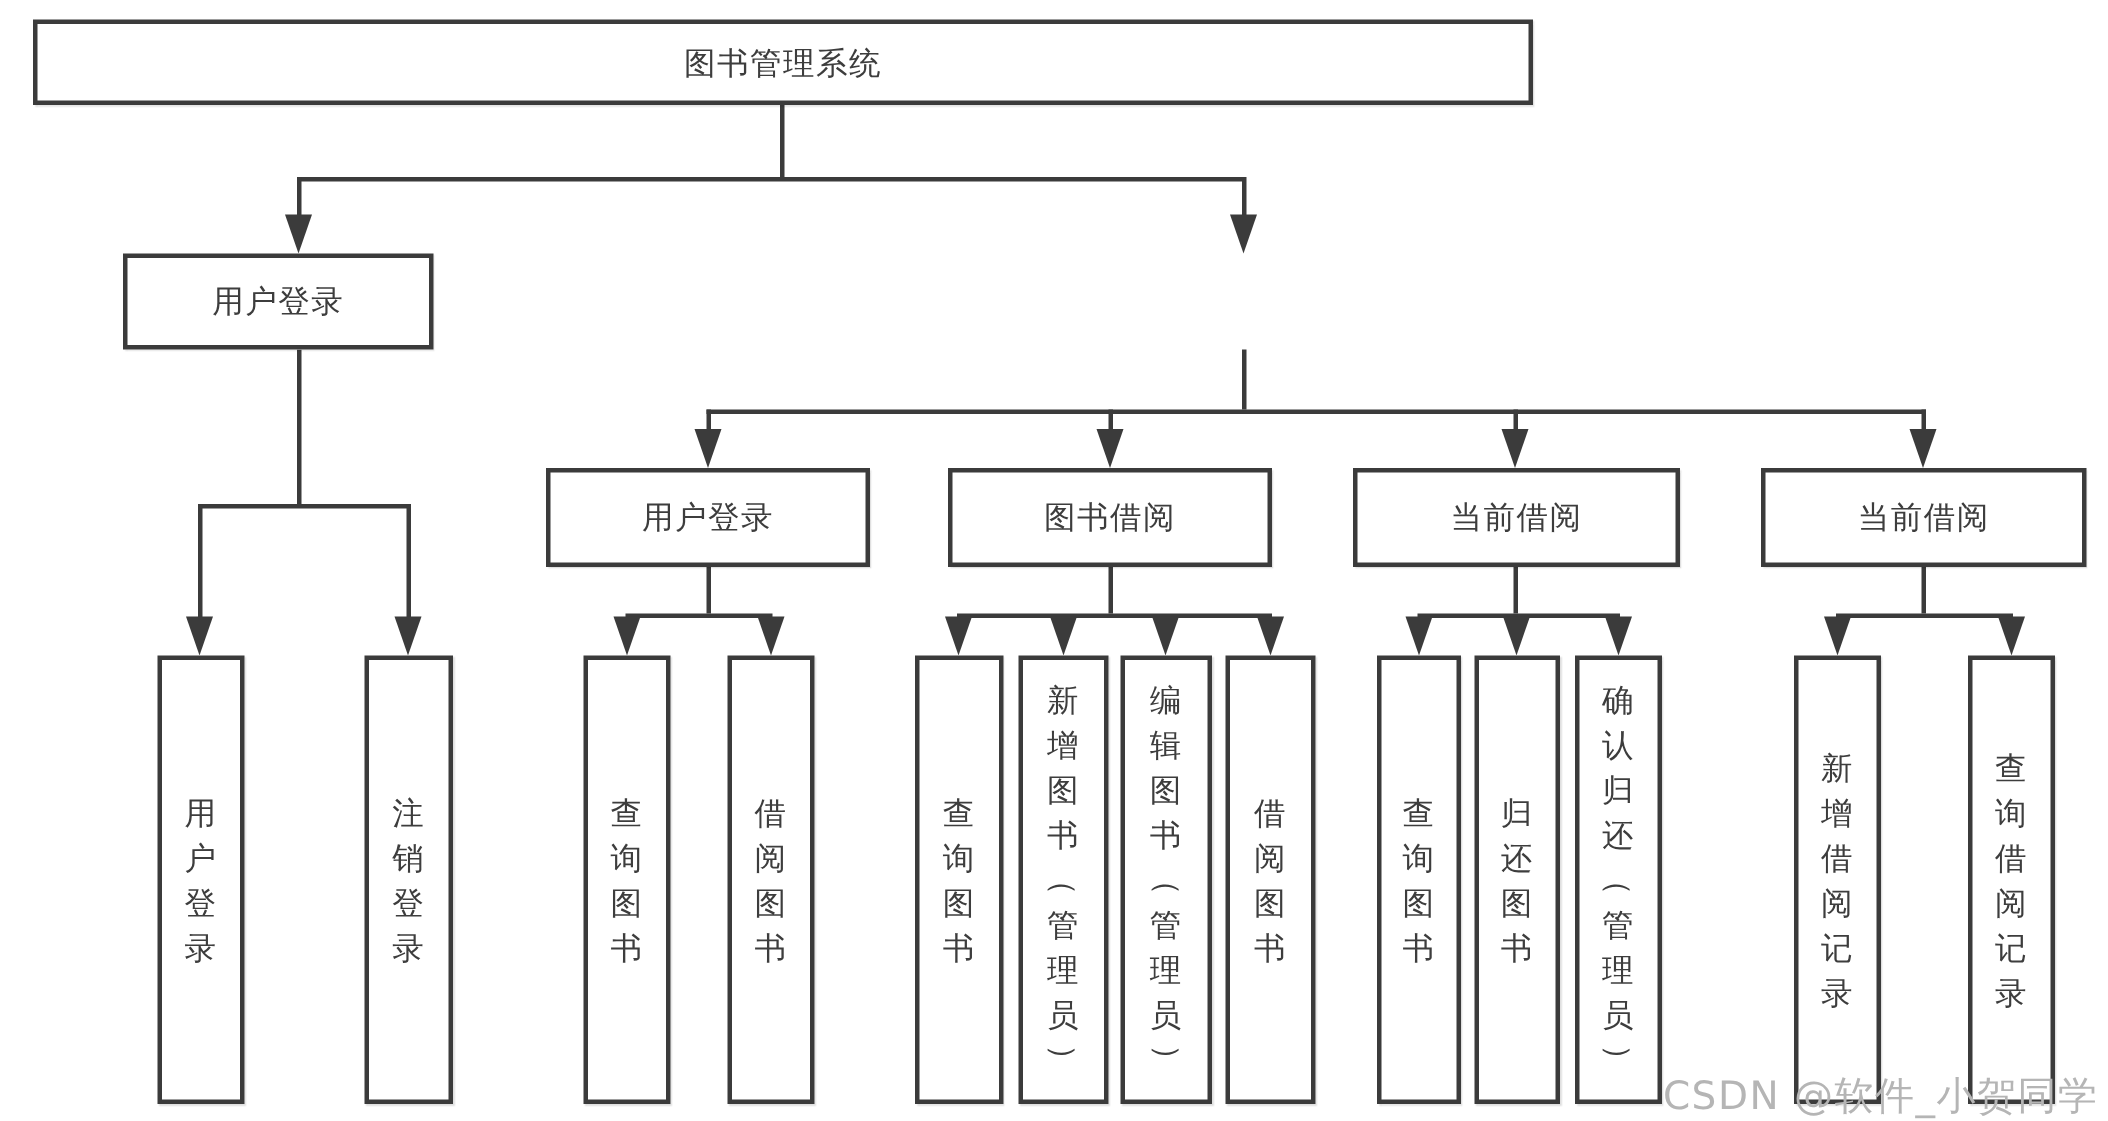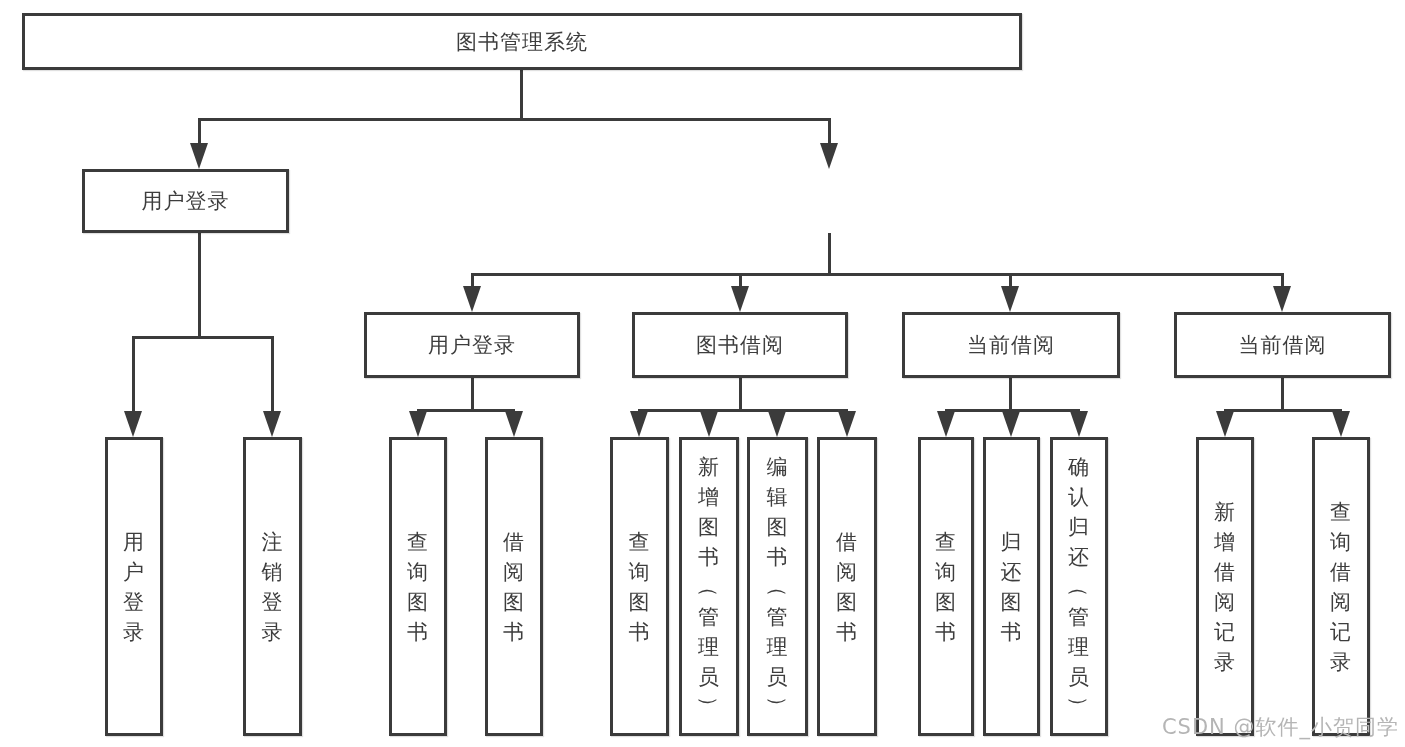--- a/index.html
+++ b/index.html
@@ -22,21 +22,21 @@
   .vtext{
     display:flex;flex-direction:column;align-items:center;justify-content:center;
     width:100%;height:100%;
   }
   .vchar{
     display:block;height:30px;line-height:30px;font-size:21px;
     text-align:center;color:var(--text,#3d3d3d);
   }
   .vchar.rot{transform:rotate(90deg);}
   .watermark{
-    position:absolute;right:6px;top:713px;font-size:21px;letter-spacing:1px;
+    position:absolute;right:6px;top:713px;font-size:26px;letter-spacing:1px;
     color:var(--wm,#b5b5b5);z-index:10;white-space:nowrap;
   }
 </style>
 </head>
 <body>
 
 <div class="canvas">
 
   <div class="vline" style="left:520px;top:69px;height:49px"></div>
   <div class="hline" style="left:198px;top:118px;width:632px"></div>

